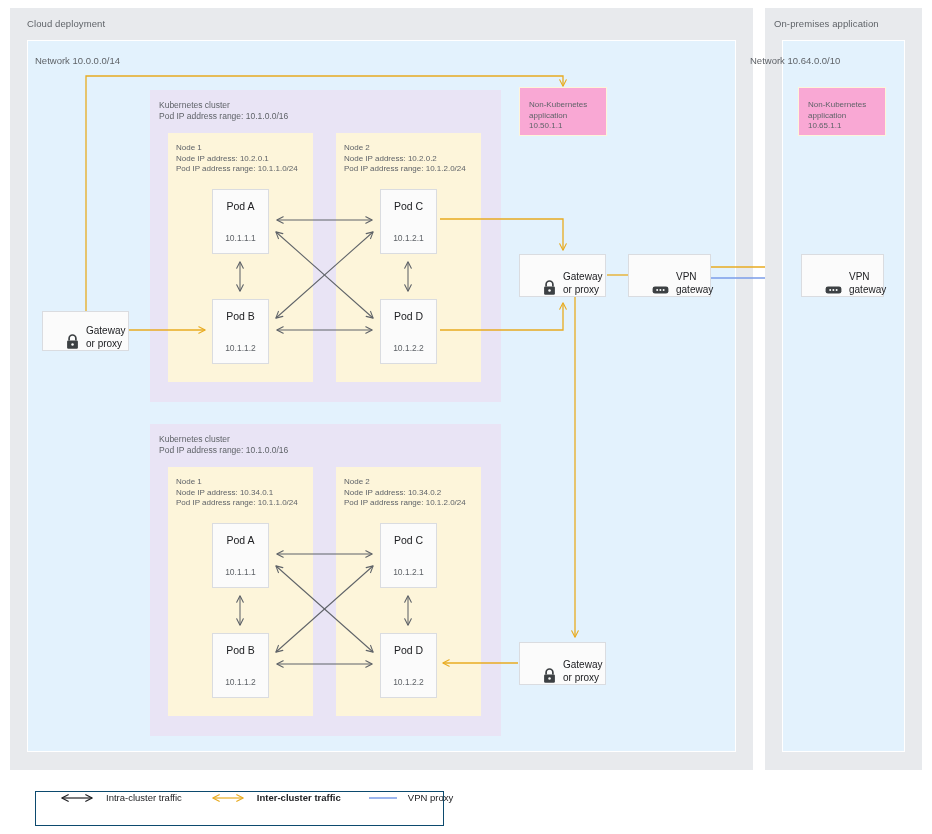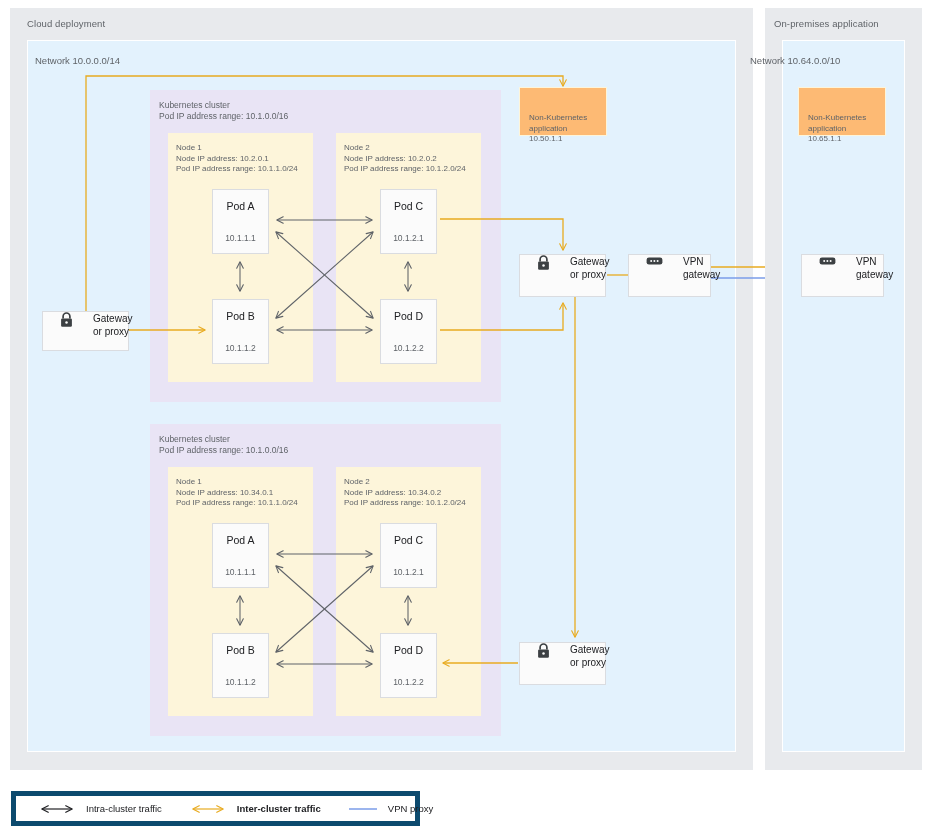--- a/index.html
+++ b/index.html
@@ -50,43 +50,43 @@
     width:100%;text-align:center;
   }
   .pod-rule{width:52px;height:1px;background:#dadce0;}
   .pod-ip{
     font-size:8.5px;color:#5f6368;height:32px;line-height:32px;
     width:100%;text-align:center;
   }
 
   
   .app-card{
-    background:#fdba74;border:1px solid #fdf5da;
+    background:#f9a8d4;border:1px solid #fdf5da;
     font-size:8px;color:#5f6368;line-height:10.5px;
-    padding:25px 8px 0 9px;white-space:pre-line;
+    padding:12px 8px 0 9px;white-space:pre-line;
   }
 
   
   .device{
     background:#fbfbfb;border:1px solid #dadce0;
-    display:flex;align-items:flex-start;gap:20px;padding-left:17px;
+    display:flex;align-items:flex-end;gap:7px;padding-left:23px;
   }
   .device-label{
     font-size:10px;color:#202124;line-height:13px;white-space:pre-line;
   }
   .ico{flex:0 0 auto;display:block;}
 
   
   #wires{position:absolute;left:0;top:0;width:932px;height:834px;
          pointer-events:none;}
 
   
   .legend{
-    background:#ffffff;border:5px solid #0c4a6e;
-    display:flex;align-items:center;
+    background:#ffffff;border:1px solid #0c4a6e;
+    display:flex;align-items:flex-start;margin-left:24px;
   }
   .legend-item{display:flex;align-items:center;gap:9px;}
   .legend-text{font-size:9.5px;color:#202124;white-space:nowrap;}
 </style>
 </head>
 <body>
 
 <div id="stage">
 
   <div class="abs env-panel" style="left:10px;top:8px;width:743px;height:762px;"></div>

